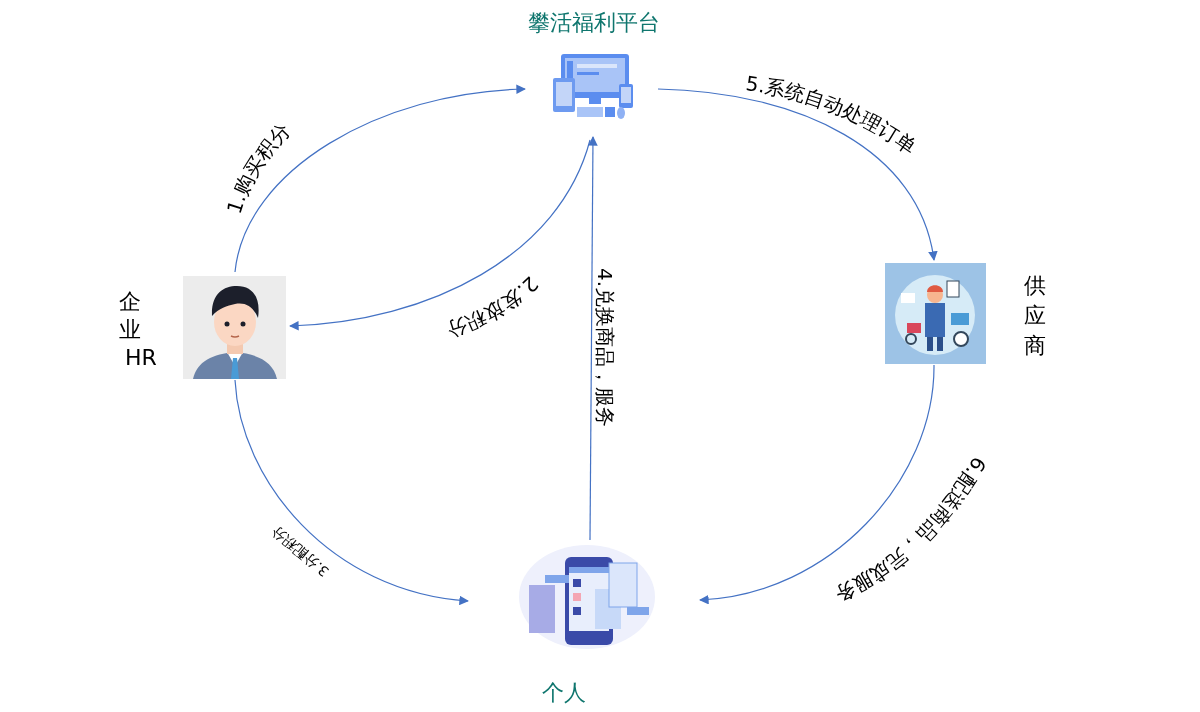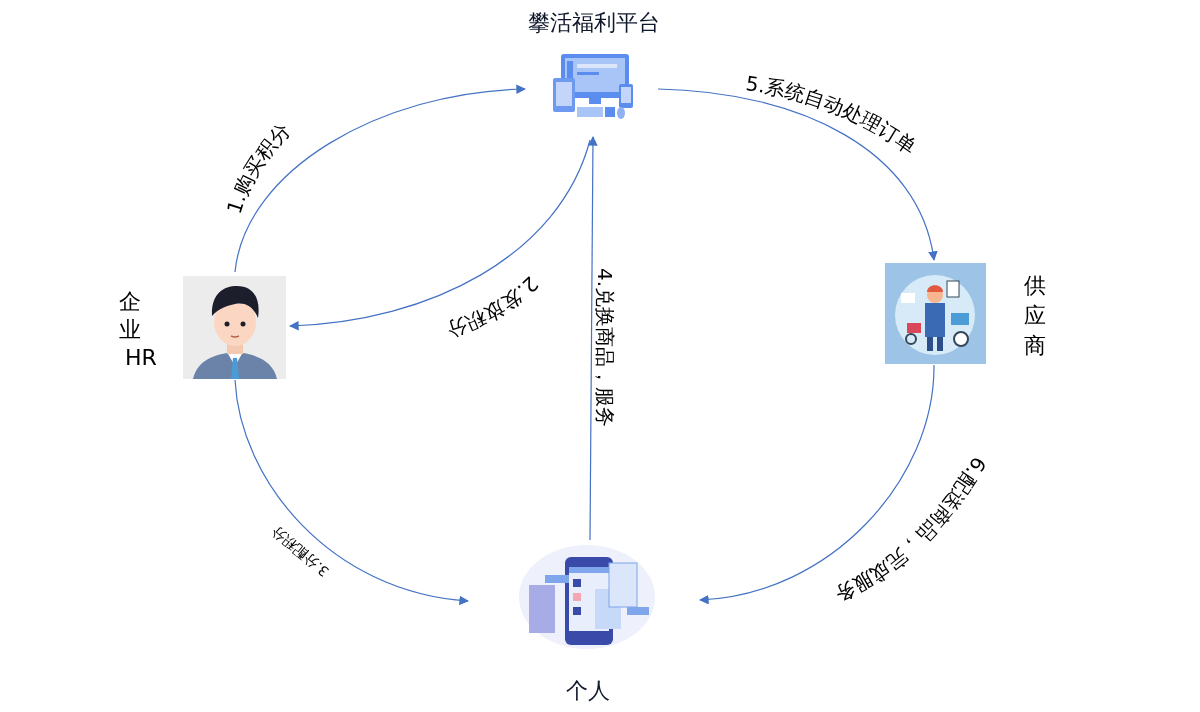--- a/index.html
+++ b/index.html
@@ -1,19 +1,19 @@
 <!DOCTYPE html>
 <html><head>
 <meta charset="utf-8">
 <style>
   html, body { margin: 0; padding: 0; background: #ffffff; }
   body { width: 1200px; height: 712px; position: relative; overflow: hidden;
          font-family: "DejaVu Sans", "Liberation Sans", sans-serif; color: #000; }
   #diagram { position: absolute; left: 0; top: 0; }
-  .node-label { position: absolute; font-size: 22px; line-height: 30px; color: #0f172a; }
+  .node-label { position: absolute; font-size: 22px; line-height: 30px; color: #0f766e; }
   .vlabel { position: absolute; font-size: 22px; line-height: 28px; width: 30px; text-align: center; }
   .edge-label { font-size: 20px; fill: #000; }
   .edge-label.small { font-size: 14px; }
 </style>
 </head>
 <body>
 
 <svg id="diagram" width="1200" height="712" viewBox="0 0 1200 712">
   <defs>
     <marker id="arrow" viewBox="0 0 10 10" refX="9" refY="5" markerWidth="8" markerHeight="8" orient="auto-start-reverse">
@@ -121,13 +121,13 @@
 <div>
   <div class="vlabel" style="left:115px; top:288px;">企</div>
   <div class="vlabel" style="left:115px; top:316px;">业</div>
   <div class="vlabel" style="left:115px; top:344px; width:44px; text-align:left; margin-left:10px;">HR</div>
 </div>
 <div>
   <div class="vlabel" style="left:1020px; top:272px;">供</div>
   <div class="vlabel" style="left:1020px; top:302px;">应</div>
   <div class="vlabel" style="left:1020px; top:332px;">商</div>
 </div>
-<div class="node-label" style="left:566px; top:678px;font-family:Liberation Mono, monospace;">个人</div>
+<div class="node-label" style="left:542px; top:678px;">个人</div>
 
 </body></html>

